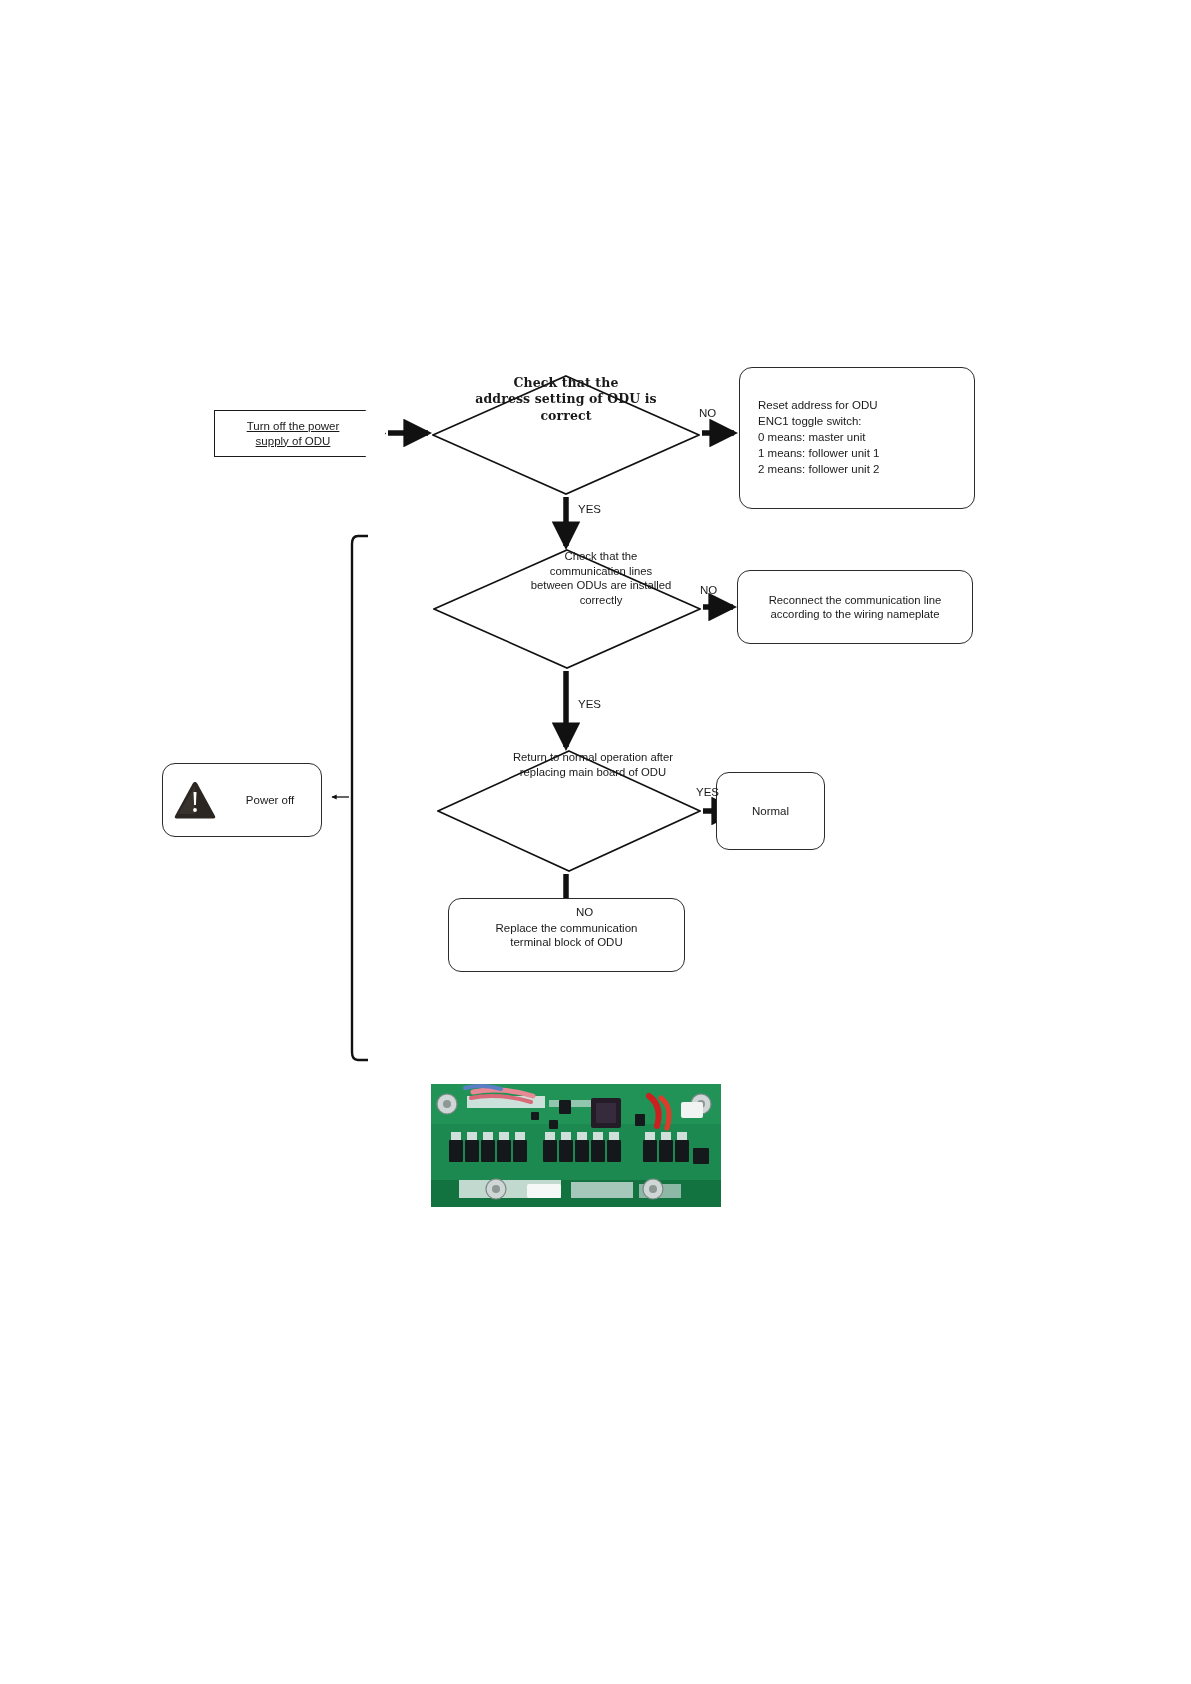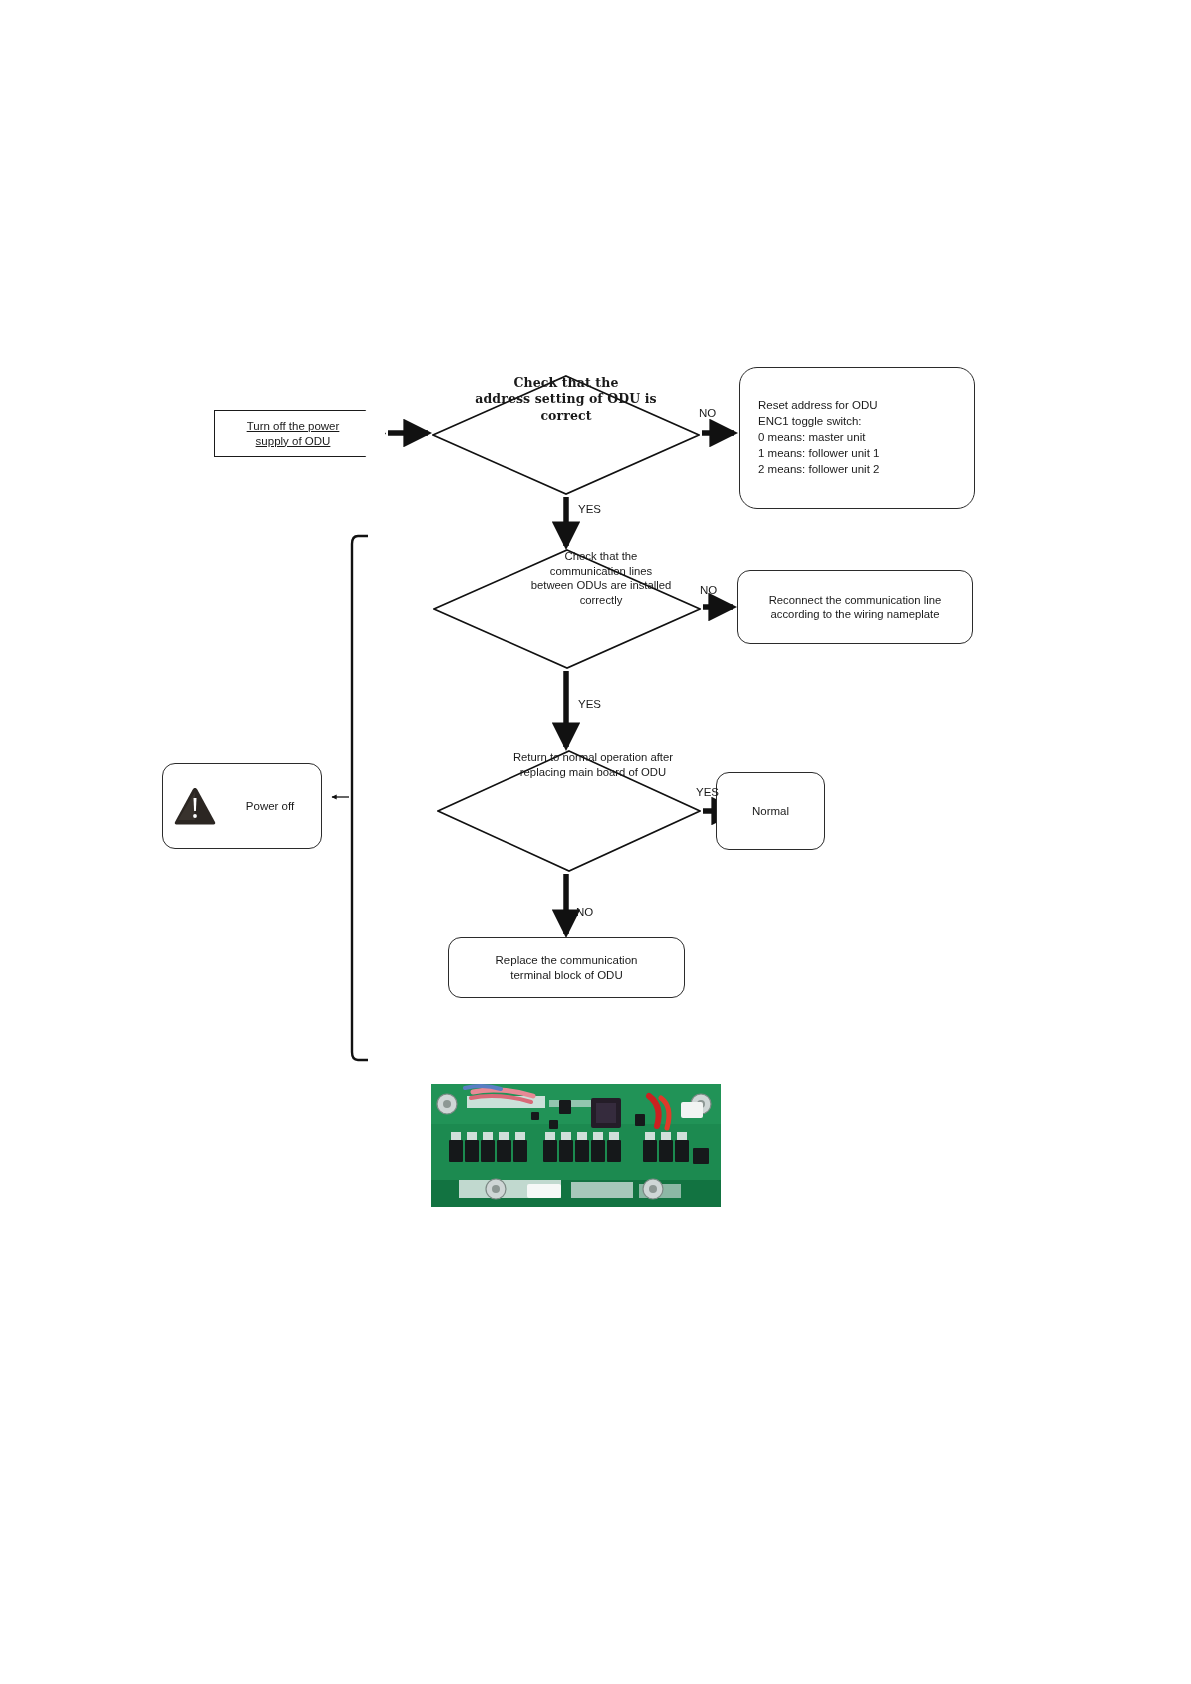--- a/index.html
+++ b/index.html
@@ -53,48 +53,47 @@
   #reset-address-box {
     left: 739px;
     top: 367px;
     width: 236px;
     height: 142px;
     justify-content: flex-start;
     align-items: center;
     text-align: left;
     padding: 0 0 0 18px;
     line-height: 1.38;
-    border-radius: 18px;
   }
   #reconnect-box {
     left: 737px;
     top: 570px;
     width: 236px;
     height: 74px;
     font-size: 11.3px;
   }
   #normal-box {
     left: 716px;
     top: 772px;
     width: 109px;
     height: 78px;
     font-size: 11.5px;
   }
   #replace-terminal-box {
     left: 448px;
-    top: 937px;
+    top: 898px;
     width: 237px;
-    height: 61px;
+    height: 74px;
     font-size: 11.5px;
   }
   #poweroff-box {
     left: 162px;
     top: 763px;
     width: 160px;
-    height: 86px;
+    height: 74px;
     justify-content: space-between;
     padding-left: 10px;
     font-size: 11.5px;
     gap: 10px;
   }
   #poweroff-box .warn-label { flex: 1; text-align: center; padding-right: 8px;}
 
   
   .warn-icon {
     width: 44px;

